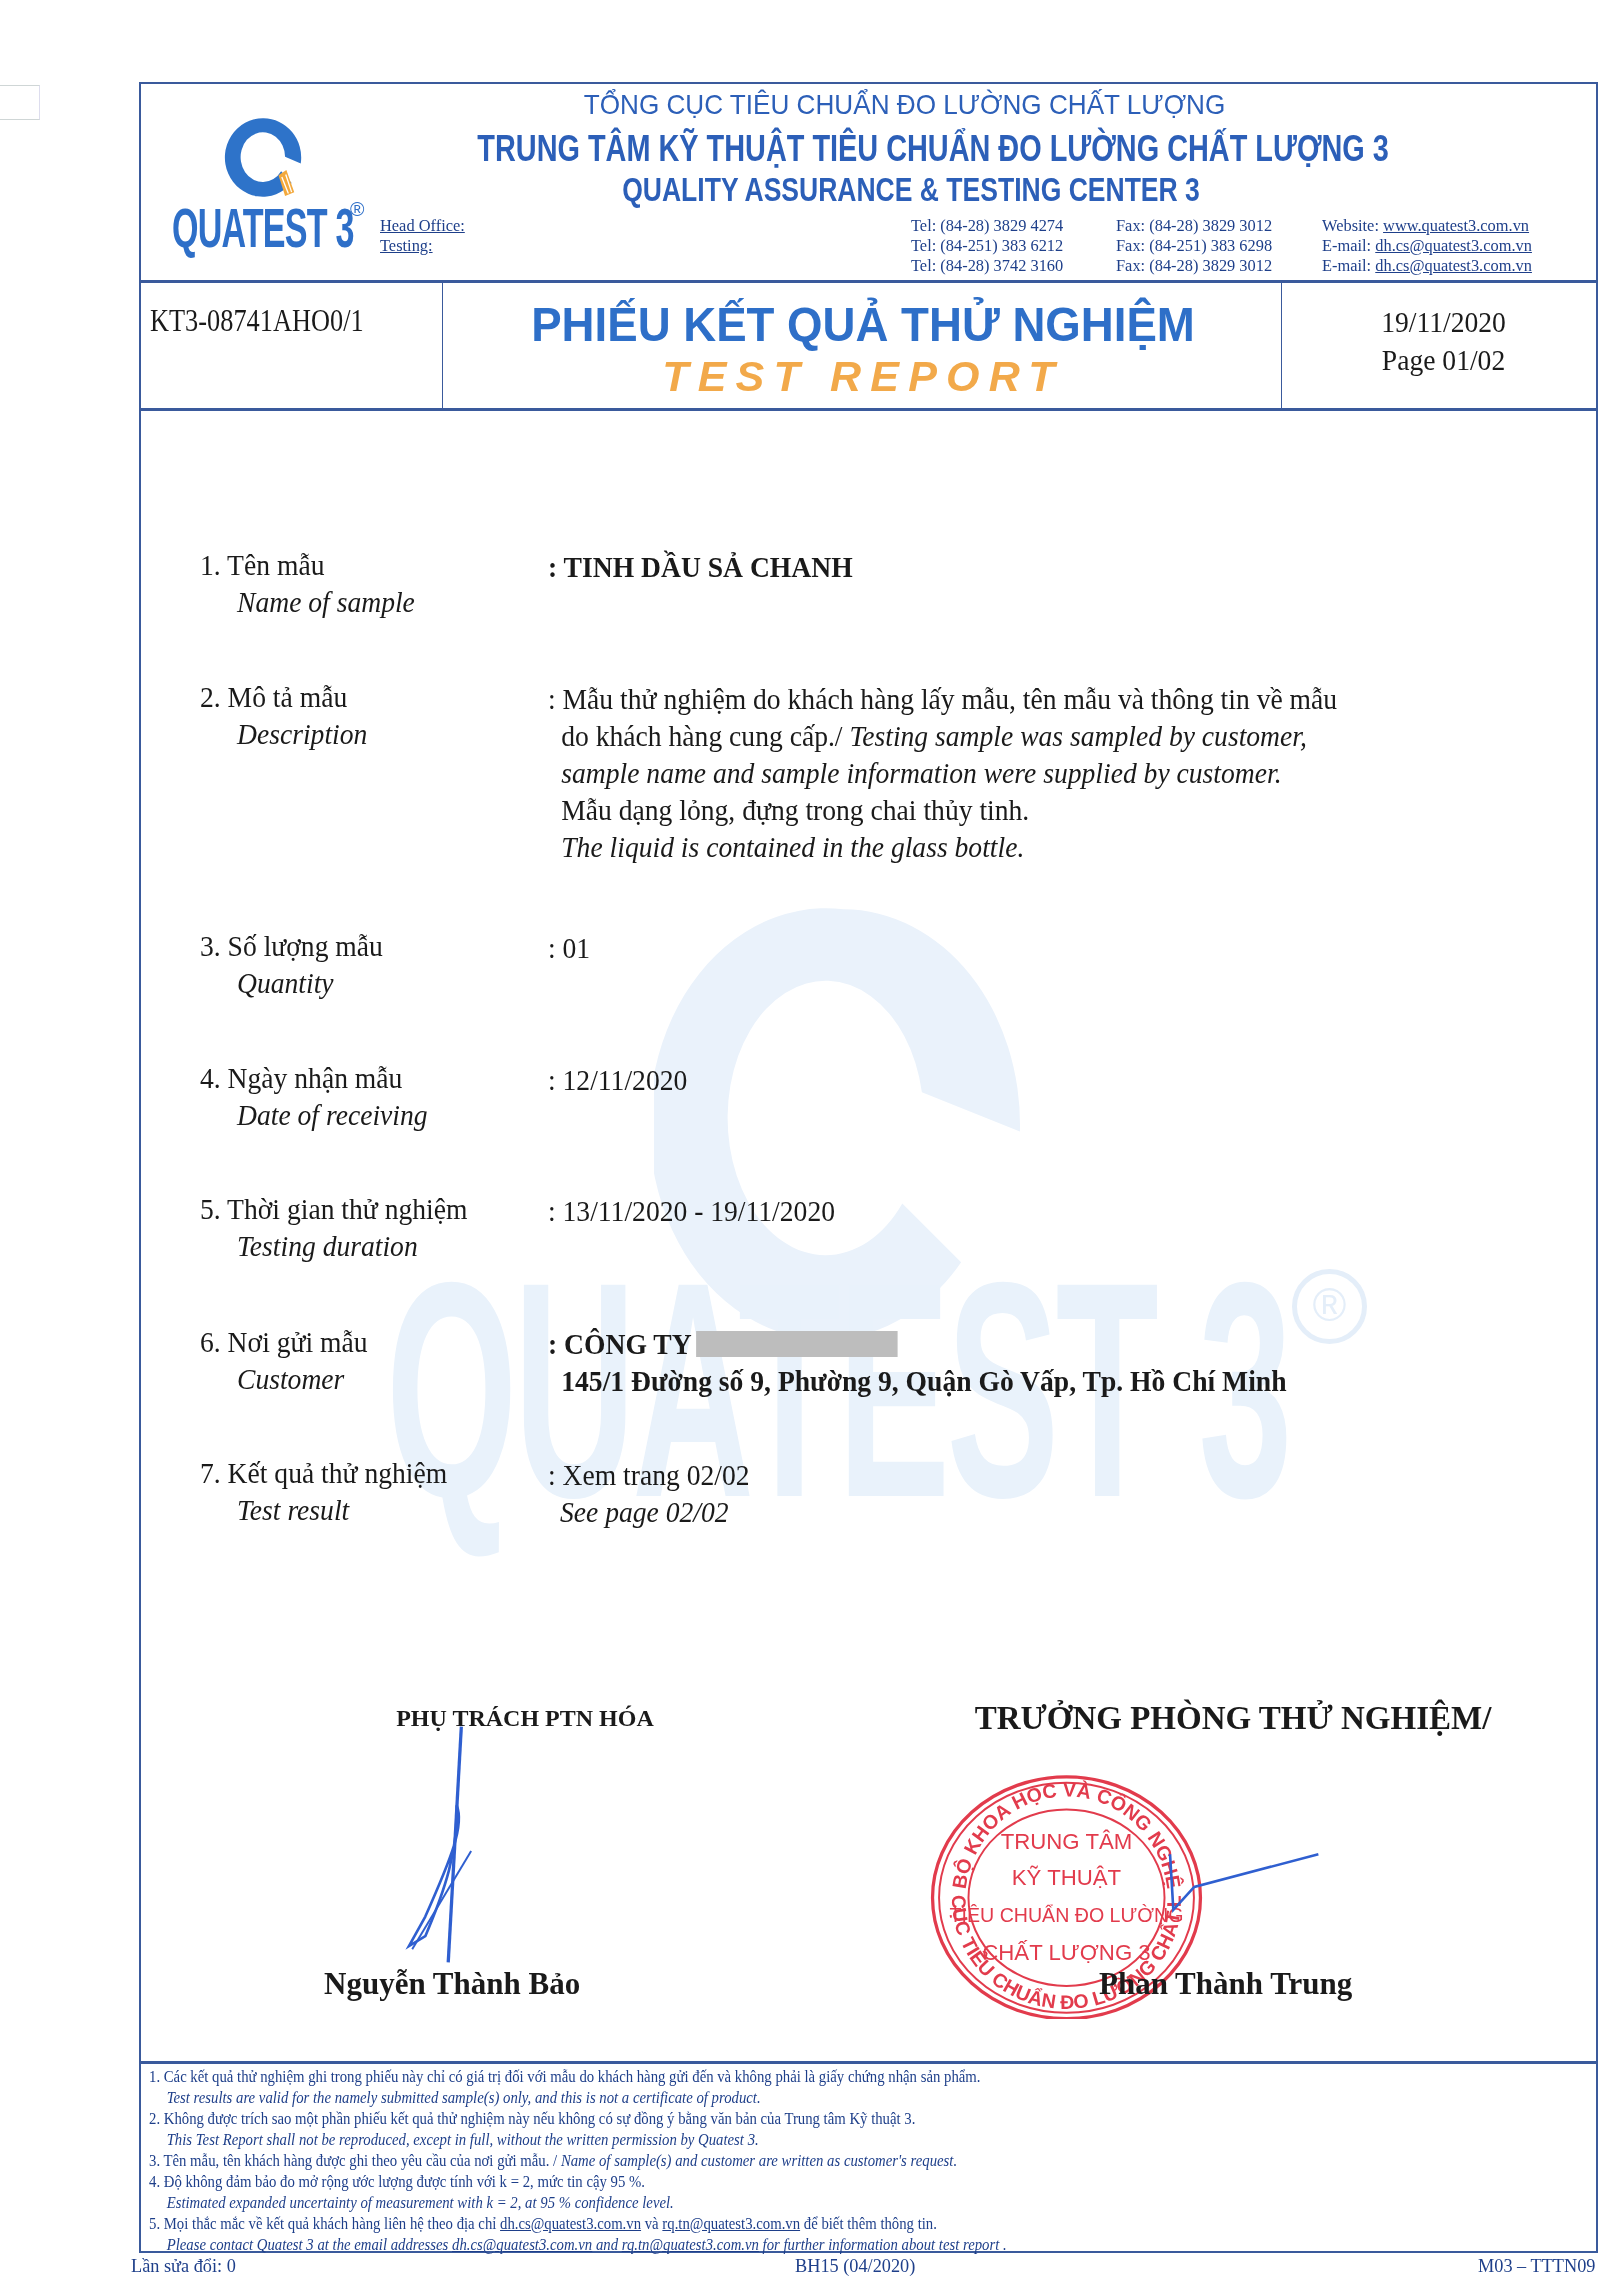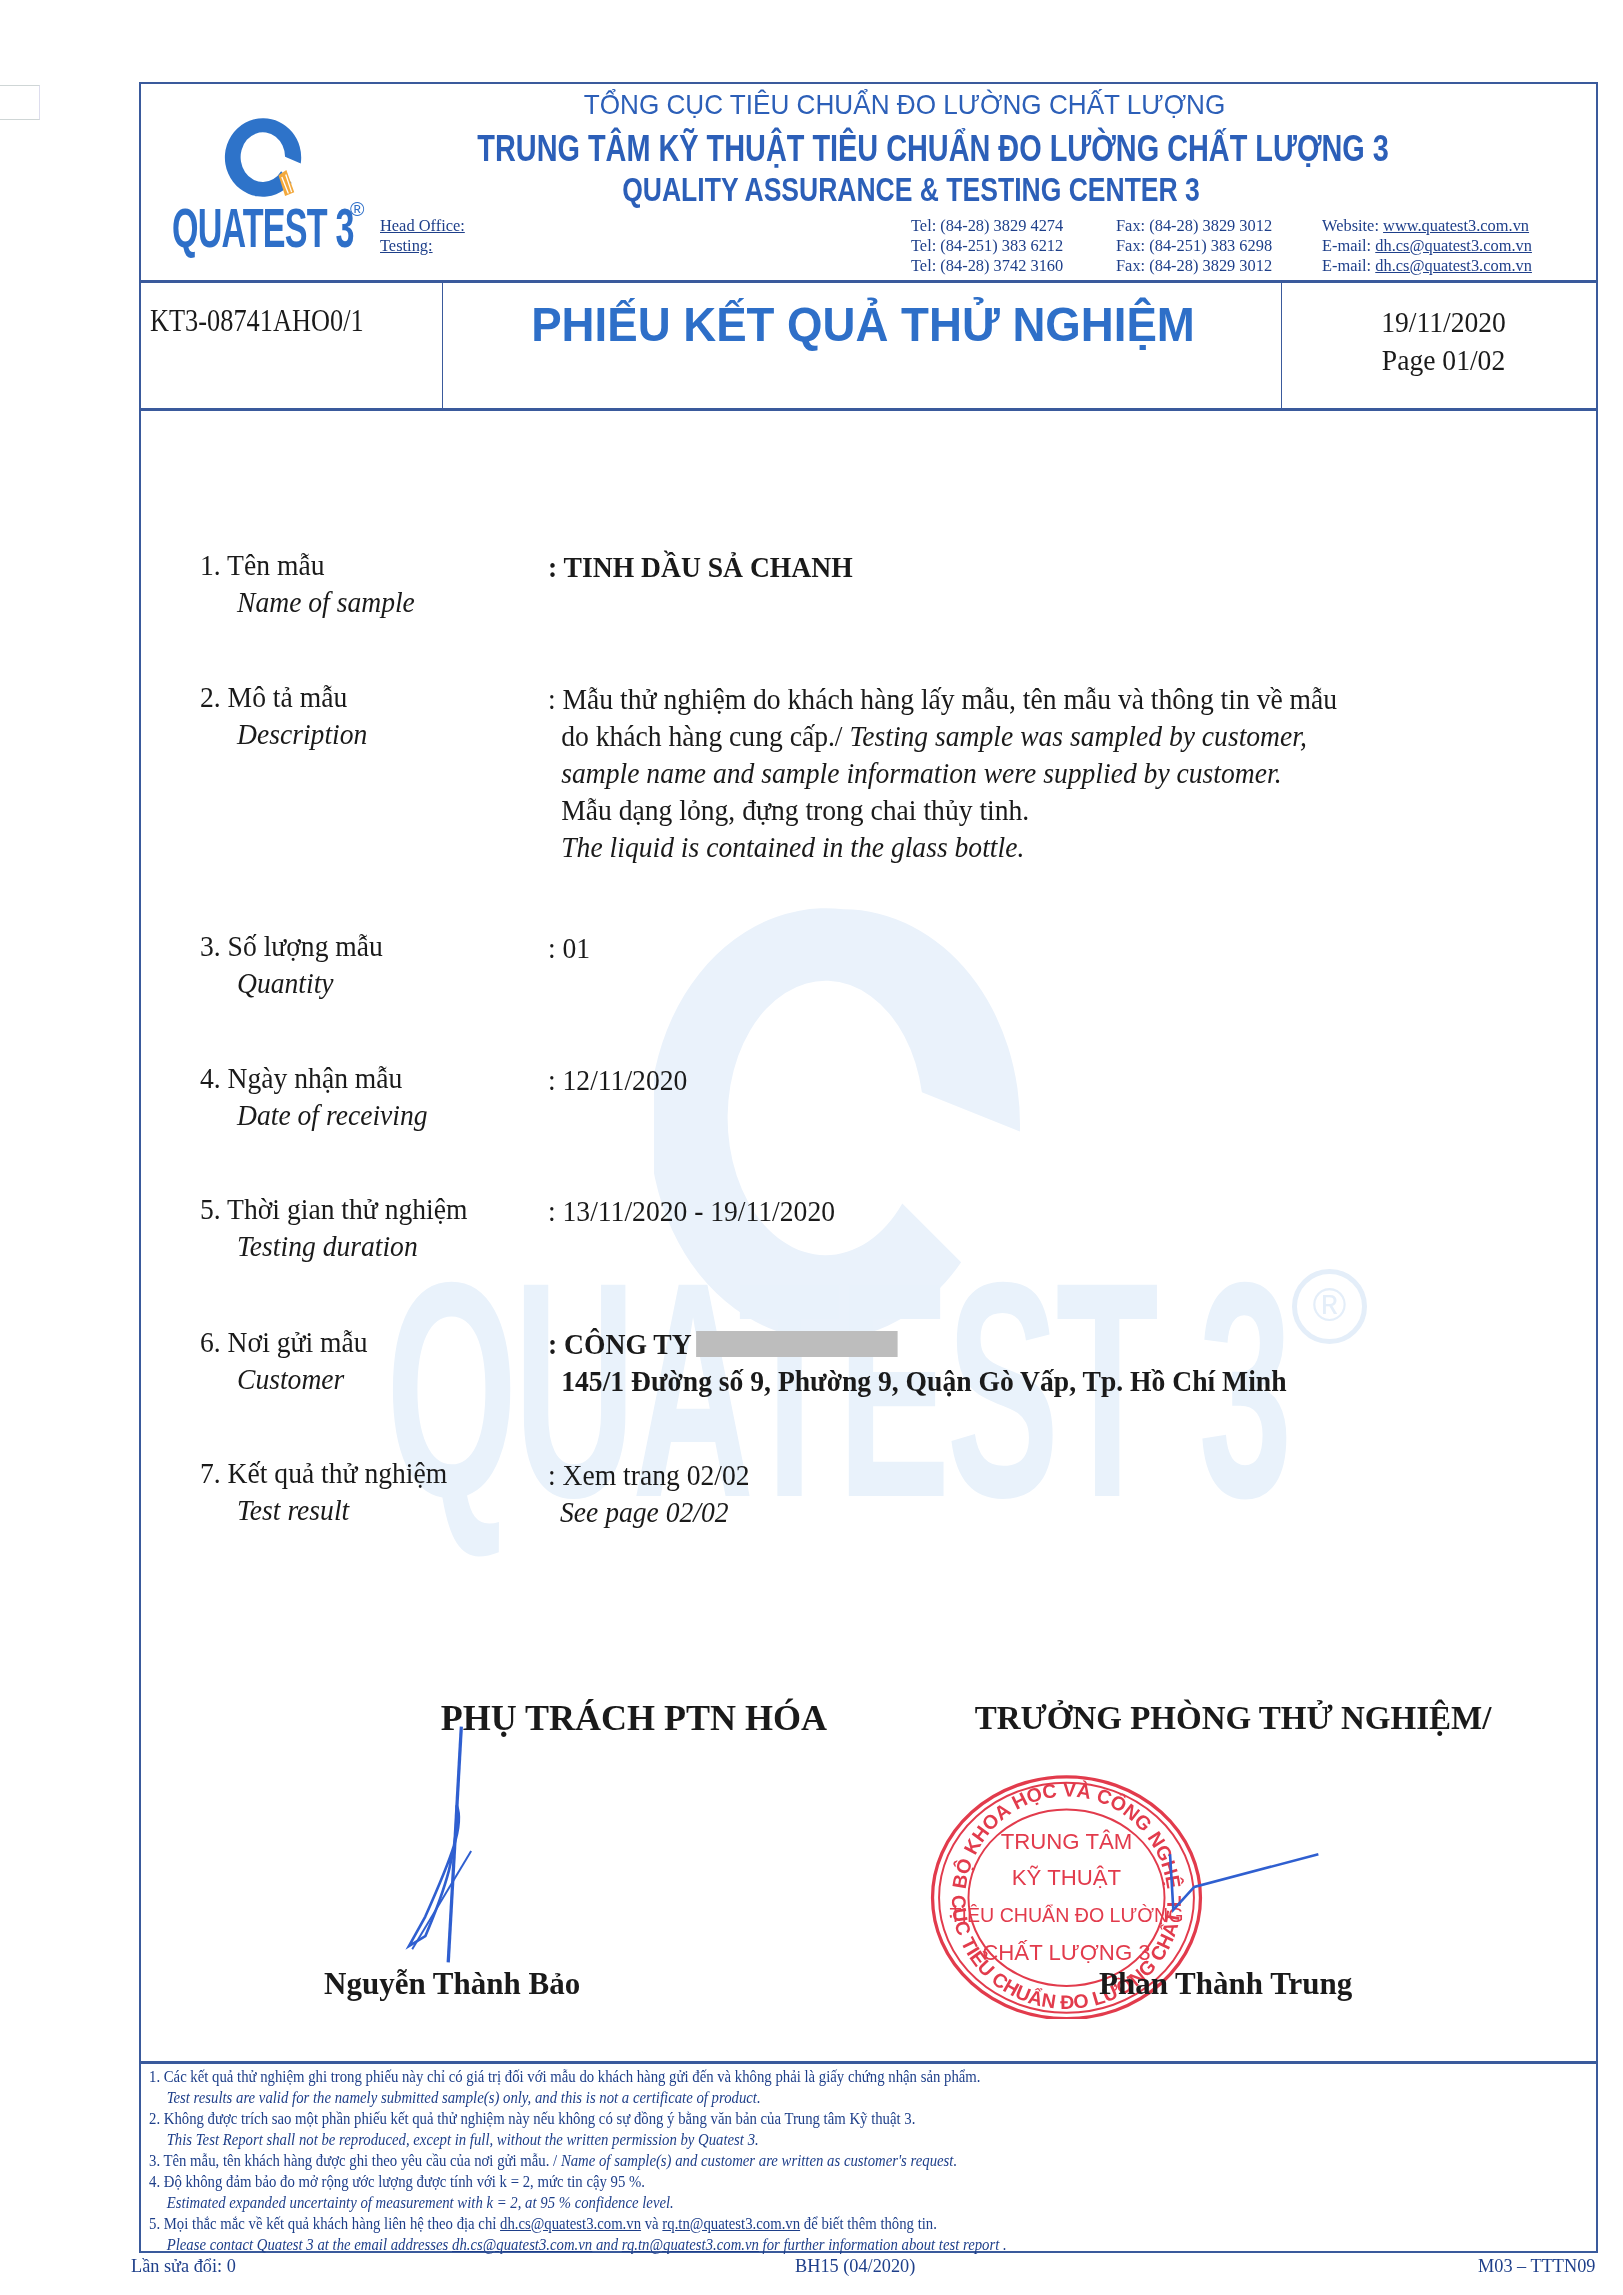--- a/index.html
+++ b/index.html
@@ -47,21 +47,21 @@
 
   
   .field { position:absolute; left:200px; width:1308px; }
   .f-label-vn { position:absolute; left:0; top:0; font-size:30px; white-space:nowrap; transform:scaleX(0.92); transform-origin:left top; }
   .f-label-en { position:absolute; left:37px; top:37px; font-size:30px; font-style:italic; white-space:nowrap; transform:scaleX(0.92); transform-origin:left top; }
   .f-val { position:absolute; left:348px; top:0; font-size:30px; line-height:37px; white-space:nowrap; transform:scaleX(0.92); transform-origin:left top; }
   .f-val .it { font-style:italic; }
   .redact { display:inline-block; width:219px; height:26px; background:#bdbdbd; vertical-align:-2.6px; margin-left:5.2px; }
 
   
-  .sig-left { position:absolute; left:139px; top:1698px; width:654px; text-align:right; font-size:36px; line-height:41px;padding-left:34px; }
+  .sig-left { position:absolute; left:139px; top:1698px; width:654px; text-align:center; font-size:24px; line-height:41px; }
   .sig-left .t1 { font-weight:bold; }
   .sig-left .t2 { font-weight:bold; font-style:italic; }
   .sig-right { position:absolute; left:919px; top:1698px; width:628px; text-align:center; font-size:33px; line-height:41px; }
   .sig-right .b { font-weight:bold; }
   .sig-right .bi { font-weight:bold; font-style:italic; }
   .signer { position:absolute; font-size:31px; font-weight:bold; white-space:nowrap; }
   .signer-left { left:324px; top:1966px; }
   .signer-right { left:1099px; top:1966px; }
   .signature-svg { position:absolute; }
   .stamp { position:absolute; left:926px; top:1770px; width:281px; height:249px; }
@@ -123,20 +123,21 @@
     <div><span>E-mail:</span> <span class="u">dh.cs@quatest3.com.vn</span></div>
   </div>
 </div>
 <div class="header-rule"></div>
 
 <div class="title-band">
   <div class="tb-div1"></div>
   <div class="tb-div2"></div>
   <div class="report-no">KT3-08741AHO0/1</div>
   <div class="title-vn">PHIẾU KẾT QUẢ THỬ NGHIỆM</div>
+  <div class="title-en">TEST REPORT</div>
   <div class="report-date">
     <div>19/11/2020</div>
     <div>Page 01/02</div>
   </div>
 </div>
 <div class="title-rule"></div>
 
 <div class="field" style="top:548px;">
   <div class="f-label-vn">1. Tên mẫu</div>
   <div class="f-label-en" style="font-style:italic;">Name of sample</div>

